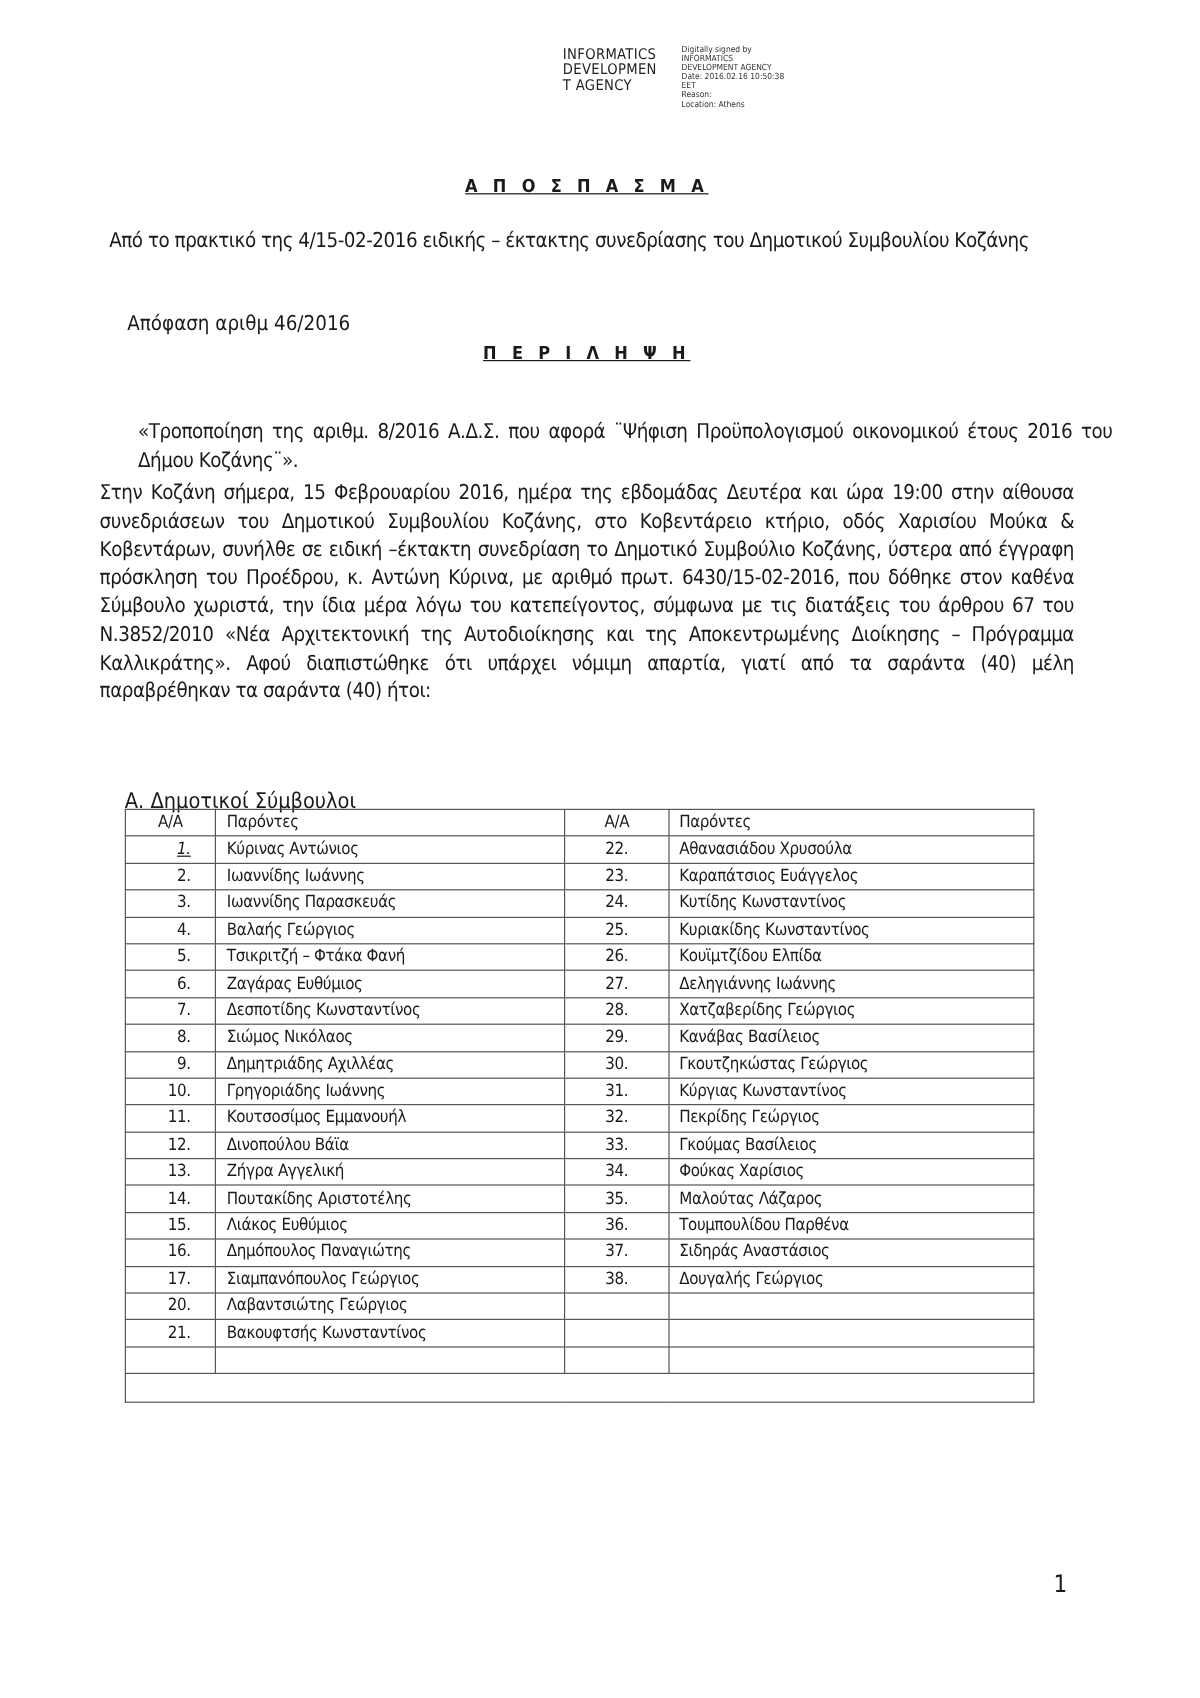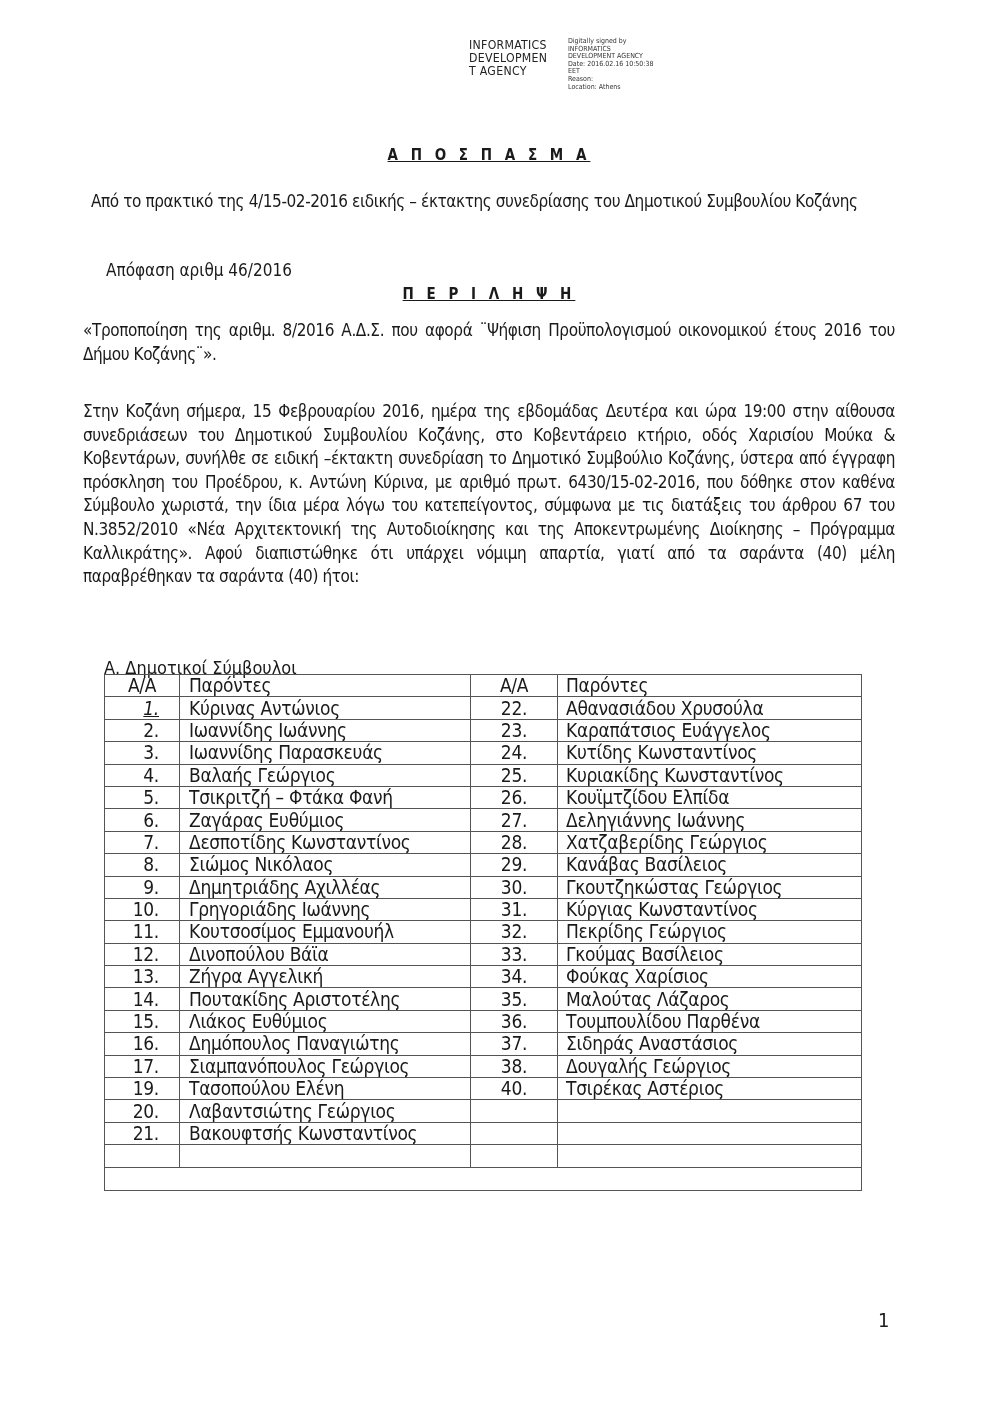--- a/index.html
+++ b/index.html
@@ -4,21 +4,21 @@
 <style>
   html, body { margin:0; padding:0; background:#ffffff; }
   body { width:1000px; height:1415px; position:relative; overflow:hidden;
          font-family:"DejaVu Sans Condensed","DejaVu Sans", sans-serif; color:#1a1a1a; }
   .abs { position:absolute; }
   .sig-left { left:469px; top:39px; width:96px; font-size:12.2px; line-height:13px; letter-spacing:0.3px; color:#222; }
   .sig-right { left:568px; top:38px; width:110px; font-size:7px; line-height:7.6px; color:#333; }
   .title { left:0; width:978px; text-align:center; font-size:15px; letter-spacing:4px; text-decoration:underline;font-weight:bold; }
   .para { left:83px; width:812px; font-size:17px; line-height:23.5px; text-align:justify; letter-spacing:-0.4px; }
   .para.last-left { text-align-last:left; }
-  table.members { position:absolute; left:104px; top:674px; border-collapse:collapse; font-size:19px; }
+  table.members { position:absolute; left:104px; top:674px; border-collapse:collapse; font-size:14px; }
   table.members td, table.members th { border:1.3px solid #555; padding:0; height:22.4px; line-height:21px; font-weight:normal; white-space:nowrap; letter-spacing:-0.3px; }
   .c-num { width:75px; text-align:right; padding-right:20px !important; box-sizing:border-box; }
   .c-name { width:291px; text-align:left; padding-left:9px !important; box-sizing:border-box; }
   .c-num2 { width:87px; text-align:center; box-sizing:border-box; }
   .c-name2 { width:304px; text-align:left; padding-left:8px !important; box-sizing:border-box; }
   th.c-num { text-align:center; padding-right:0 !important; }
   th.c-name, th.c-name2 { text-align:left; }
   .italic-num { font-style:italic; text-decoration:underline; }
   .page-num { left:878px; top:1308px; font-size:20px; }
 </style>
@@ -41,21 +41,21 @@
 </div>
 
 <div class="abs title" style="top:146px;">Α Π Ο Σ Π Α Σ Μ Α</div>
 
 <div class="abs para last-left" style="top:190px; left:91px; width:804px;">Από το πρακτικό της 4/15-02-2016 ειδικής – έκτακτης συνεδρίασης του Δημοτικού Συμβουλίου Κοζάνης</div>
 
 <div class="abs" style="top:260px; left:106px; font-size:17px;">Απόφαση αριθμ 46/2016</div>
 
 <div class="abs title" style="top:285px;">Π Ε Ρ Ι Λ Η Ψ Η</div>
 
-<div class="abs para last-left" style="top:319px;">«Τροποποίηση της αριθμ. 8/2016 Α.Δ.Σ. που αφορά ¨Ψήφιση Προϋπολογισμού οικονομικού έτους 2016 του Δήμου Κοζάνης¨».</div>
+<div class="abs para last-left" style="top:349px;margin-left:32px;">«Τροποποίηση της αριθμ. 8/2016 Α.Δ.Σ. που αφορά ¨Ψήφιση Προϋπολογισμού οικονομικού έτους 2016 του Δήμου Κοζάνης¨».</div>
 
 <div class="abs para last-left" style="top:400px; line-height:23.6px;">Στην Κοζάνη σήμερα, 15 Φεβρουαρίου 2016, ημέρα της εβδομάδας Δευτέρα και ώρα 19:00 στην αίθουσα συνεδριάσεων του Δημοτικού Συμβουλίου Κοζάνης, στο Κοβεντάρειο κτήριο, οδός Χαρισίου Μούκα &amp; Κοβεντάρων, συνήλθε σε ειδική –έκτακτη συνεδρίαση το Δημοτικό Συμβούλιο Κοζάνης, ύστερα από έγγραφη πρόσκληση του Προέδρου, κ. Αντώνη Κύρινα, με αριθμό πρωτ. 6430/15-02-2016, που δόθηκε στον καθένα Σύμβουλο χωριστά, την ίδια μέρα λόγω του κατεπείγοντος, σύμφωνα με τις διατάξεις του άρθρου 67 του Ν.3852/2010 «Νέα Αρχιτεκτονική της Αυτοδιοίκησης και της Αποκεντρωμένης Διοίκησης – Πρόγραμμα Καλλικράτης». Αφού διαπιστώθηκε ότι υπάρχει νόμιμη απαρτία, γιατί από τα σαράντα (40) μέλη παραβρέθηκαν τα σαράντα (40) ήτοι:</div>
 
 <div class="abs" style="top:627px; left:104px; font-size:18px;margin-top:30px;">Α. Δημοτικοί Σύμβουλοι</div>
 
 <table class="members">
   <thead>
     <tr>
       <th class="c-num">Α/Α</th>
       <th class="c-name">Παρόντες</th>
@@ -160,26 +160,20 @@
         <td class="c-num2">37.</td>
         <td class="c-name2">Σιδηράς Αναστάσιος</td>
       </tr>
       <tr>
         <td class="c-num">17.</td>
         <td class="c-name">Σιαμπανόπουλος Γεώργιος</td>
         <td class="c-num2">38.</td>
         <td class="c-name2">Δουγαλής Γεώργιος</td>
       </tr>
       <tr>
-        <td class="c-num">19.</td>
-        <td class="c-name">Τασοπούλου Ελένη</td>
-        <td class="c-num2">40.</td>
-        <td class="c-name2">Τσιρέκας Αστέριος</td>
-      </tr>
-      <tr>
         <td class="c-num">20.</td>
         <td class="c-name">Λαβαντσιώτης Γεώργιος</td>
         <td class="c-num2"></td>
         <td class="c-name2"></td>
       </tr>
       <tr>
         <td class="c-num">21.</td>
         <td class="c-name">Βακουφτσής Κωνσταντίνος</td>
         <td class="c-num2"></td>
         <td class="c-name2"></td>

